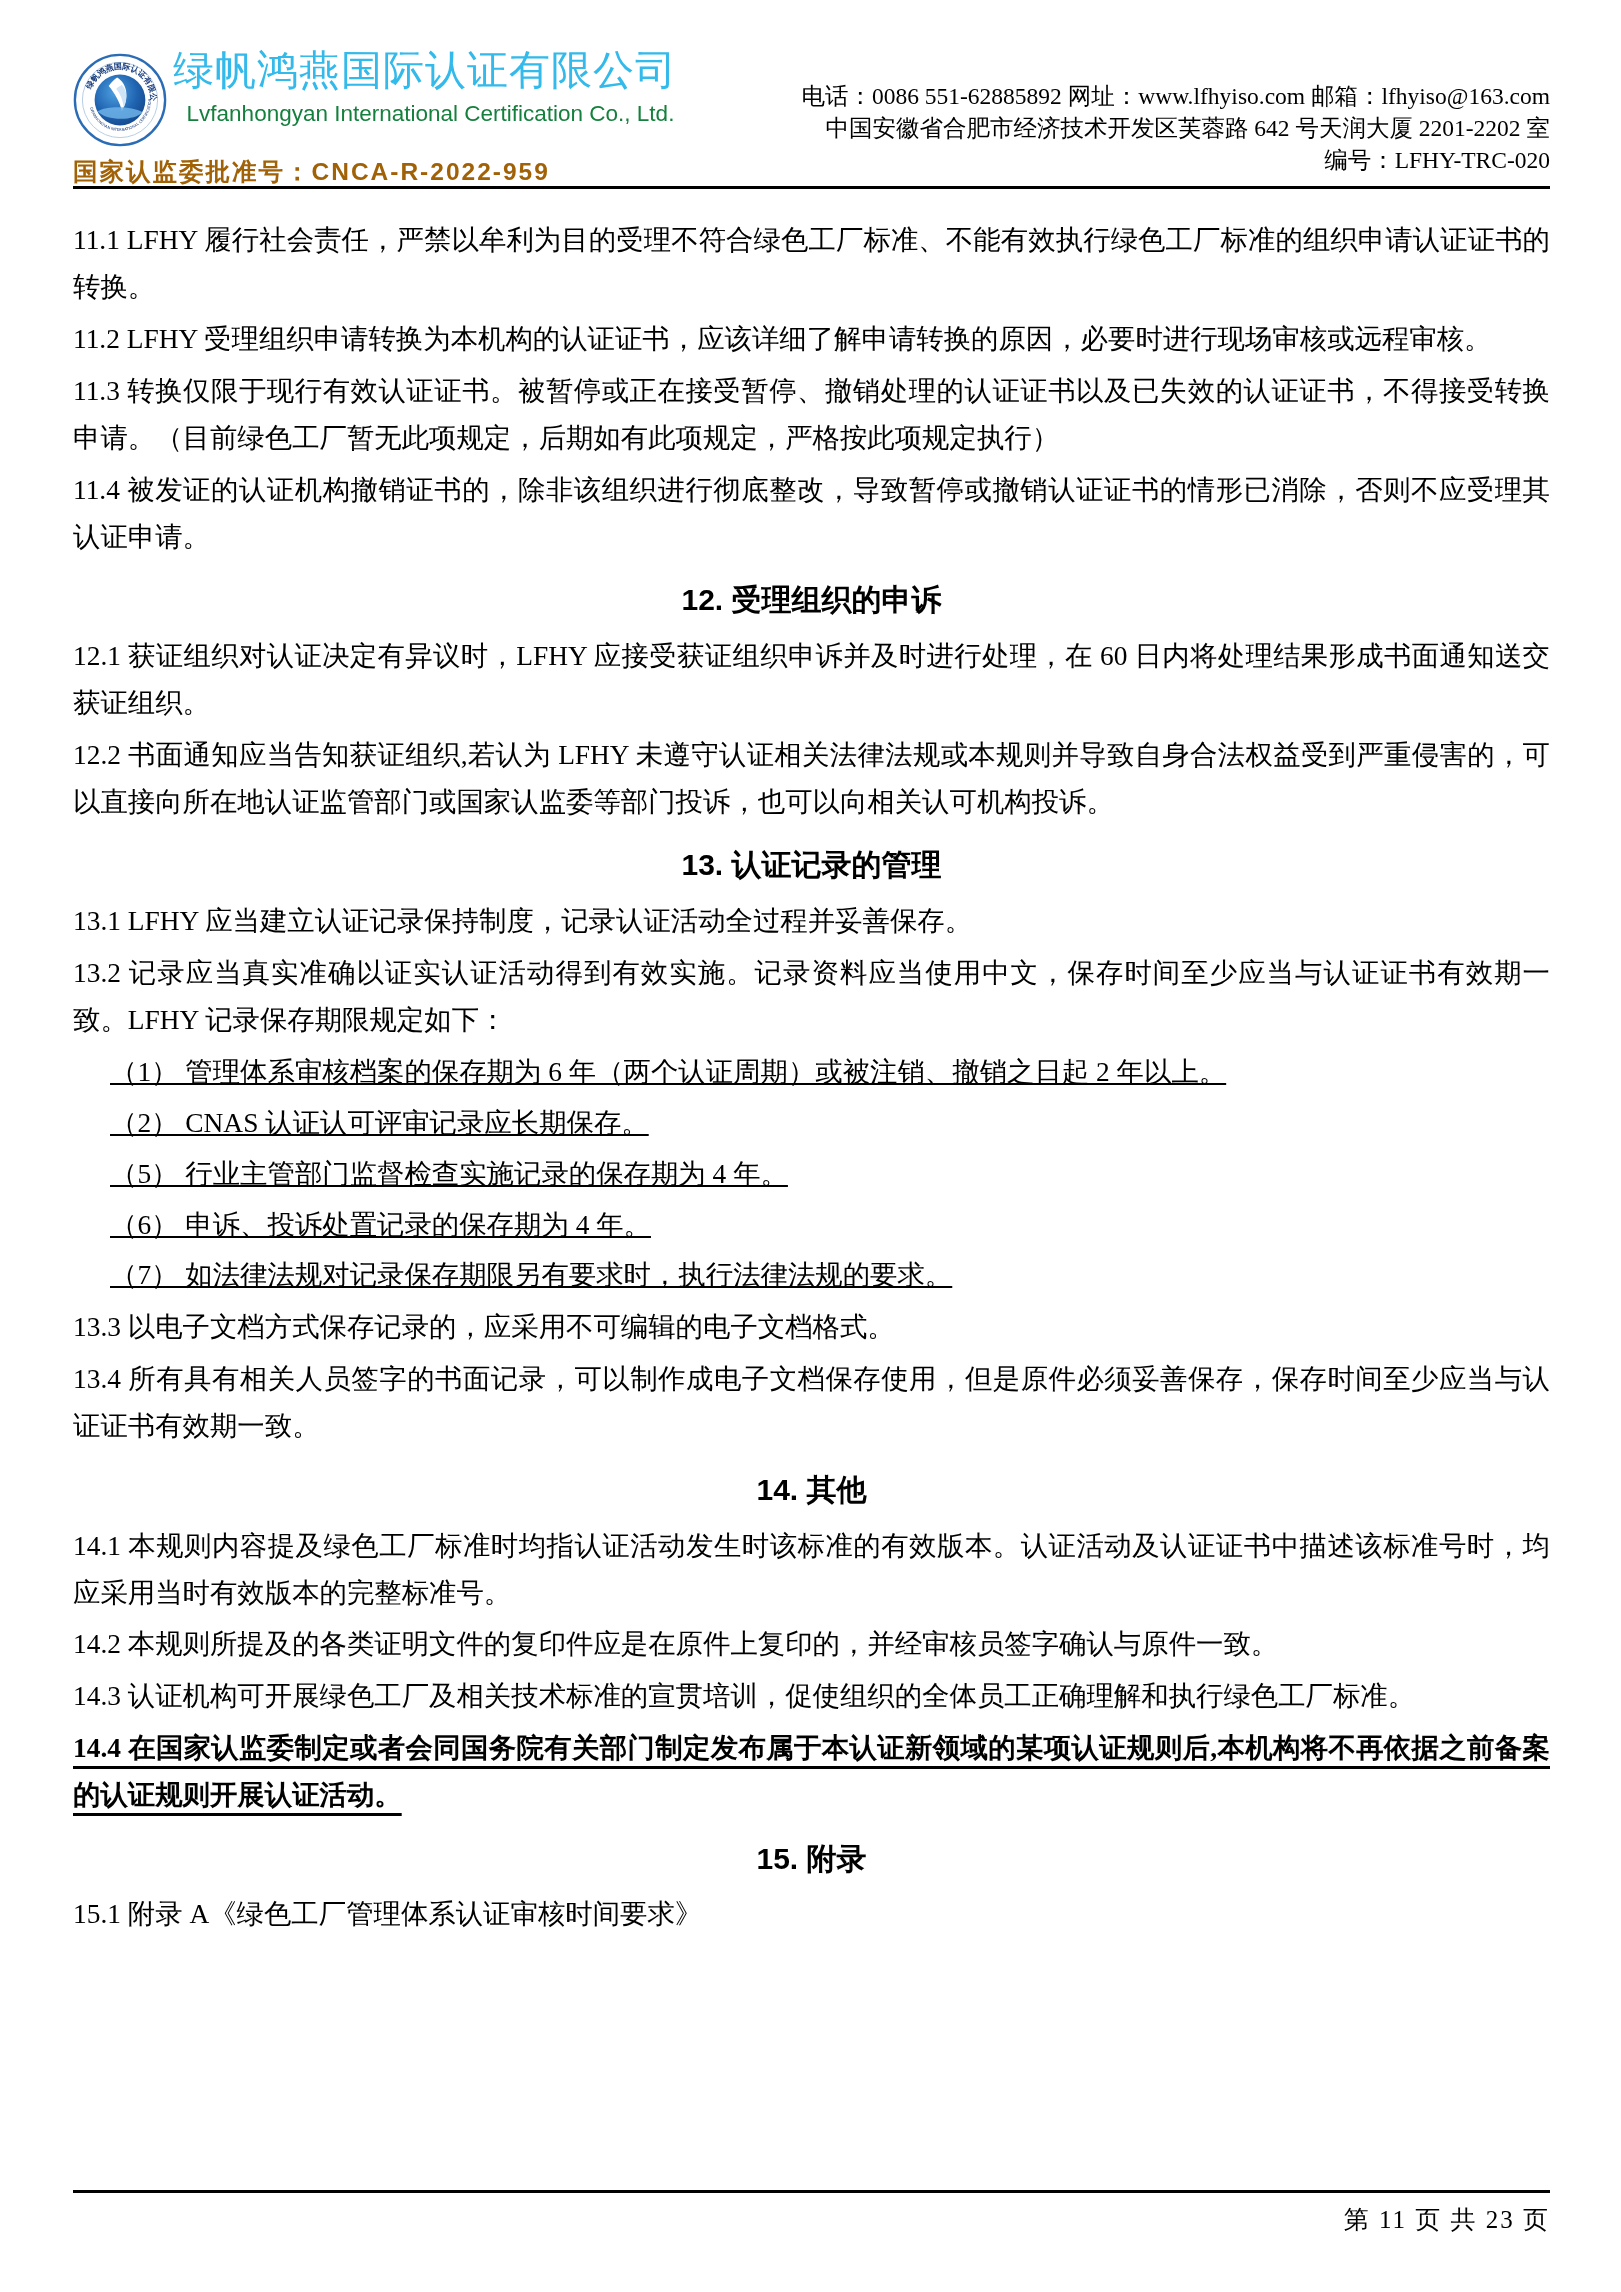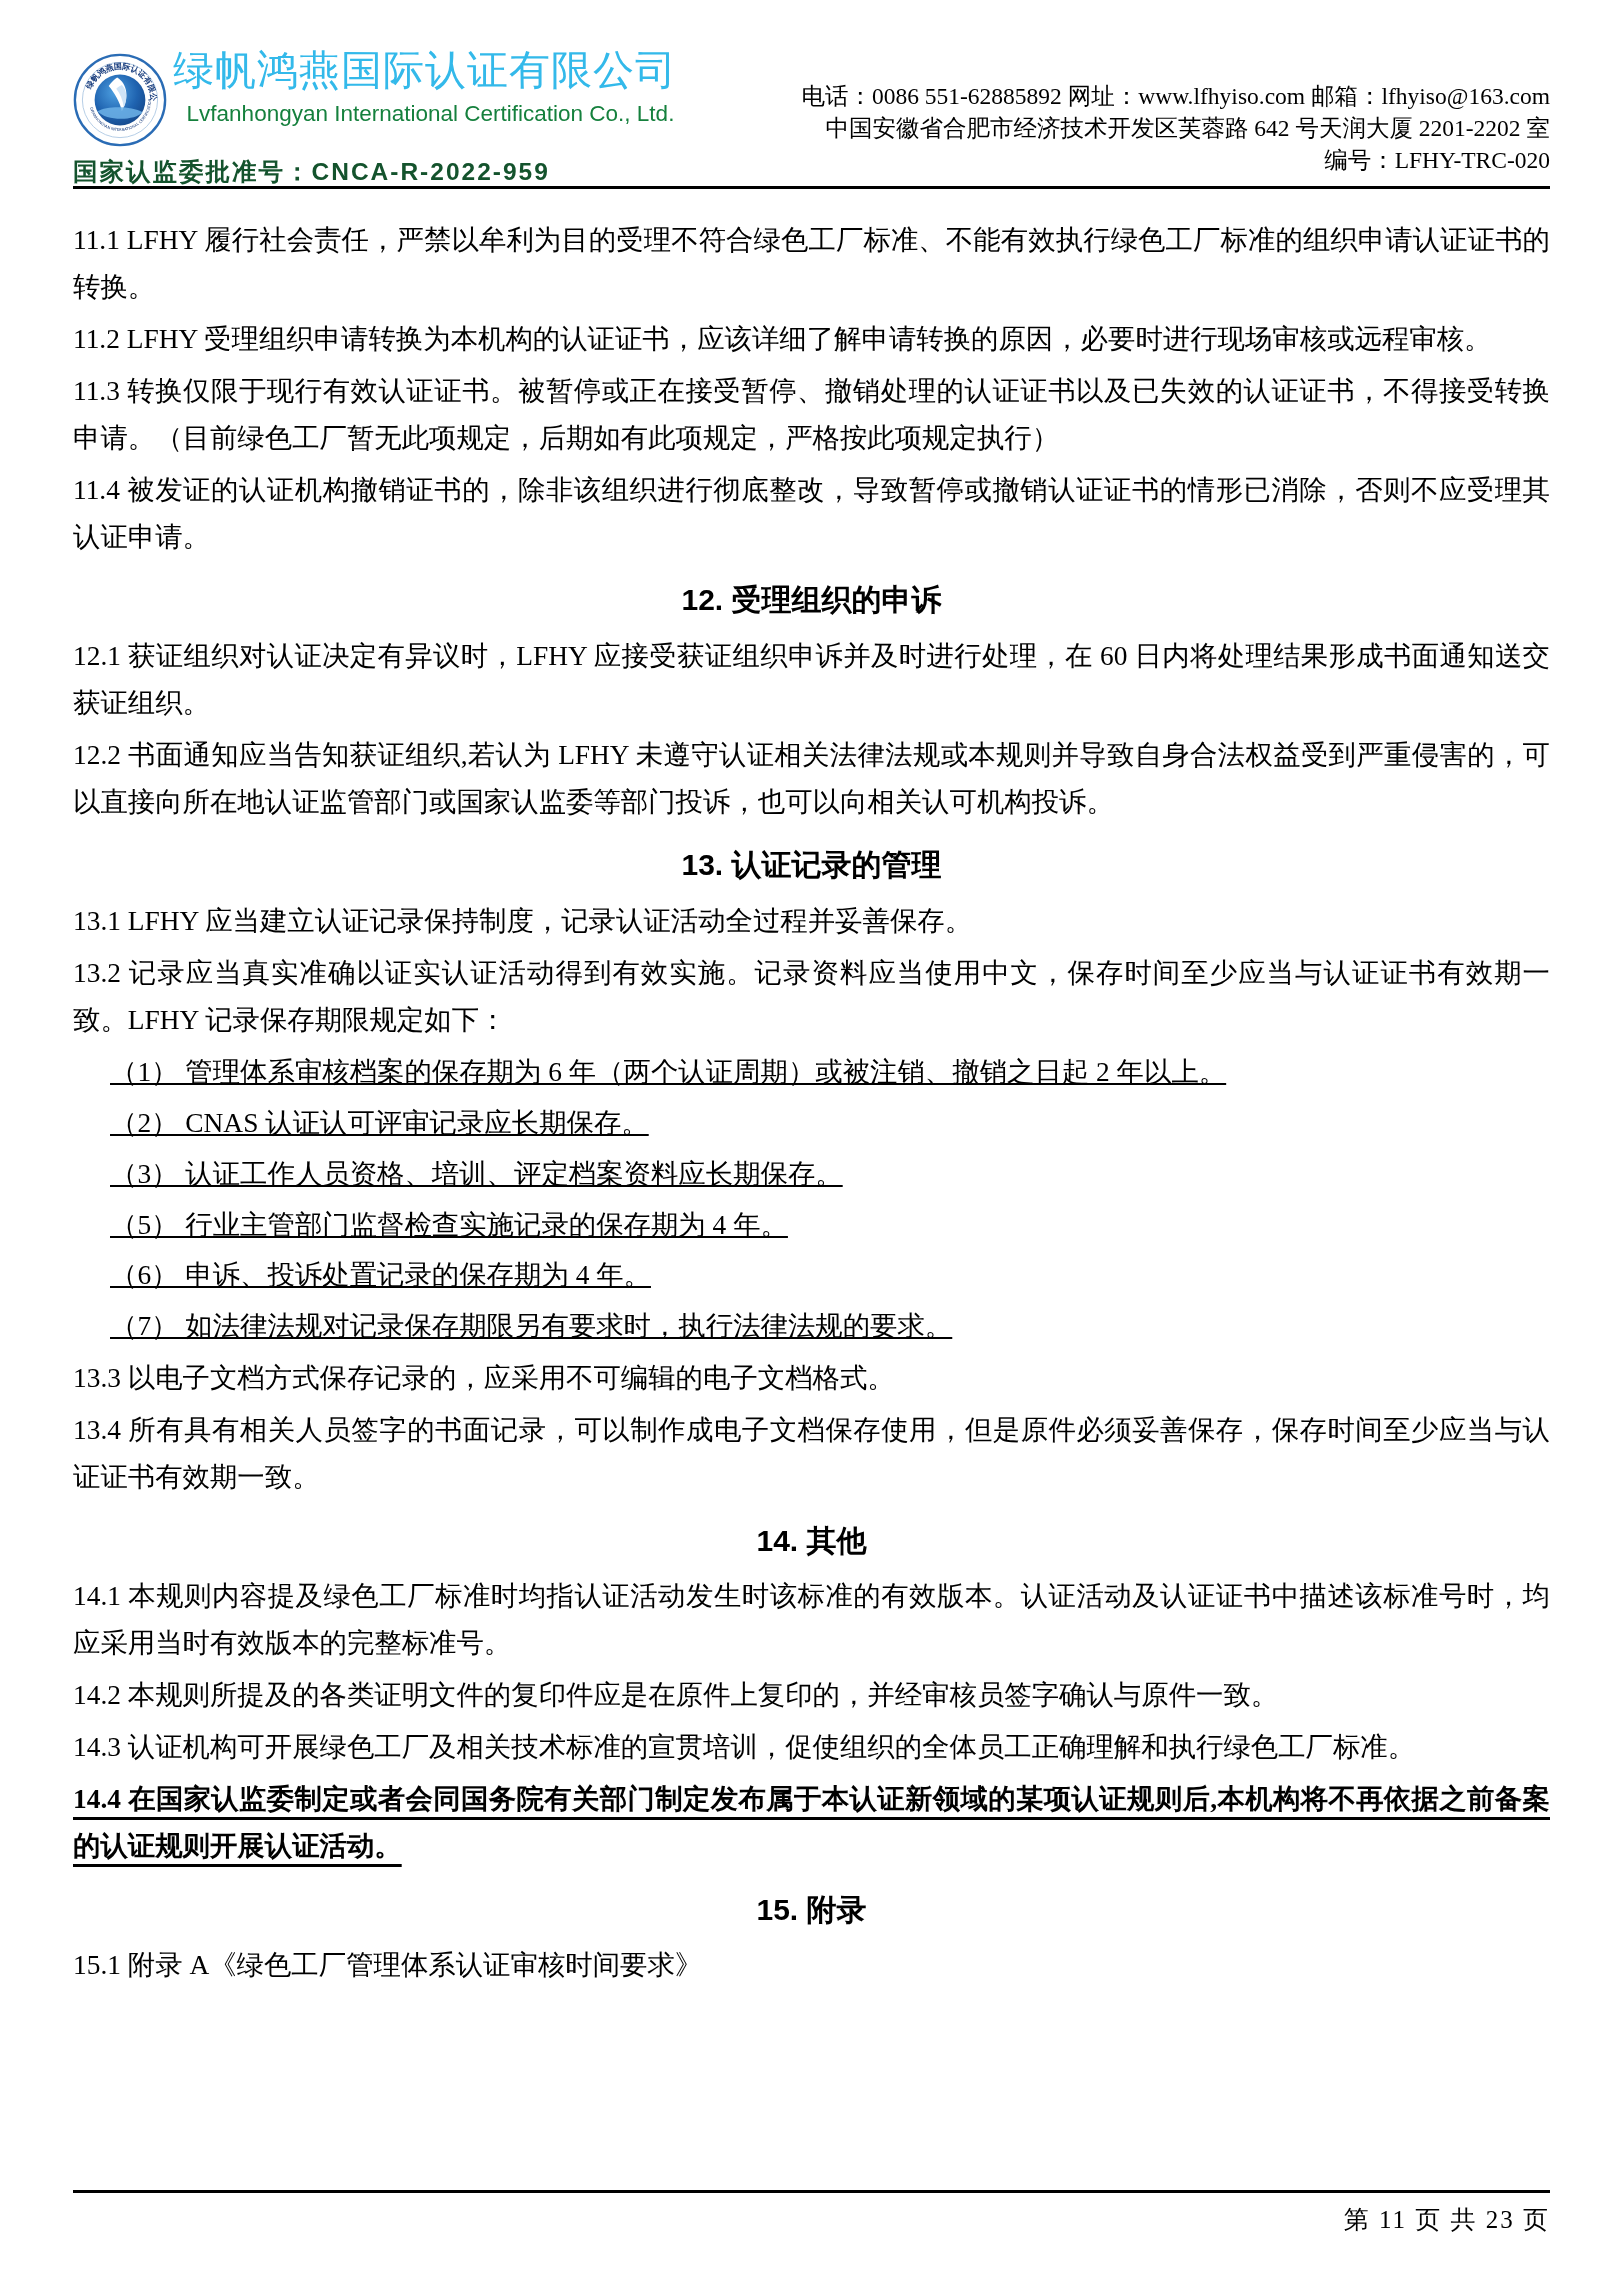--- a/index.html
+++ b/index.html
@@ -24,21 +24,21 @@
   .company-cn{
     font-family:"Liberation Sans","DejaVu Sans",sans-serif;
     font-size:41px;line-height:51px;color:#33b9ea;letter-spacing:1px;white-space:nowrap;
   }
   .company-en{
     font-family:"Liberation Sans","DejaVu Sans",sans-serif;
     font-size:22.5px;line-height:31px;color:#15803d;margin-top:2px;padding-left:13.7px;white-space:nowrap;
   }
   .approval{
     font-family:"Liberation Sans","DejaVu Sans",sans-serif;
-    font-size:24.5px;font-weight:bold;color:#14532d;letter-spacing:2px;
+    font-size:24.5px;font-weight:bold;color:#a16207;letter-spacing:2px;
     margin-top:7.8px;white-space:nowrap;
   }
   .contact{
     text-align:right;
     font-size:23.5px;line-height:32px;
     margin-top:35px;white-space:nowrap;
   }
   .contact .doc-no{display:block;}
   .header-rule{
     position:absolute;top:186px;left:73px;right:71px;
@@ -127,21 +127,20 @@
       <p class="para">11.4 被发证的认证机构撤销证书的，除非该组织进行彻底整改，导致暂停或撤销认证证书的情形已消除，否则不应受理其认证申请。</p>
       <h2 class="heading">12. 受理组织的申诉</h2>
       <p class="para">12.1 获证组织对认证决定有异议时，LFHY 应接受获证组织申诉并及时进行处理，在 60 日内将处理结果形成书面通知送交获证组织。</p>
       <p class="para">12.2 书面通知应当告知获证组织,若认为 LFHY 未遵守认证相关法律法规或本规则并导致自身合法权益受到严重侵害的，可以直接向所在地认证监管部门或国家认监委等部门投诉，也可以向相关认可机构投诉。</p>
       <h2 class="heading">13. 认证记录的管理</h2>
       <p class="para">13.1 LFHY 应当建立认证记录保持制度，记录认证活动全过程并妥善保存。</p>
       <p class="para">13.2 记录应当真实准确以证实认证活动得到有效实施。记录资料应当使用中文，保存时间至少应当与认证证书有效期一致。LFHY 记录保存期限规定如下：</p>
       <ul class="num-list">
         <li>（1）  管理体系审核档案的保存期为 6 年（两个认证周期）或被注销、撤销之日起 2 年以上。</li>
         <li>（2）  CNAS 认证认可评审记录应长期保存。</li>
-        <li>（3）  认证工作人员资格、培训、评定档案资料应长期保存。</li>
         <li>（5）  行业主管部门监督检查实施记录的保存期为 4 年。</li>
         <li>（6）  申诉、投诉处置记录的保存期为 4 年。</li>
         <li>（7）  如法律法规对记录保存期限另有要求时，执行法律法规的要求。</li>
       </ul>
       <p class="para">13.3 以电子文档方式保存记录的，应采用不可编辑的电子文档格式。</p>
       <p class="para">13.4 所有具有相关人员签字的书面记录，可以制作成电子文档保存使用，但是原件必须妥善保存，保存时间至少应当与认证证书有效期一致。</p>
       <h2 class="heading">14. 其他</h2>
       <p class="para">14.1 本规则内容提及绿色工厂标准时均指认证活动发生时该标准的有效版本。认证活动及认证证书中描述该标准号时，均应采用当时有效版本的完整标准号。</p>
       <p class="para">14.2 本规则所提及的各类证明文件的复印件应是在原件上复印的，并经审核员签字确认与原件一致。</p>
       <p class="para">14.3 认证机构可开展绿色工厂及相关技术标准的宣贯培训，促使组织的全体员工正确理解和执行绿色工厂标准。</p>

